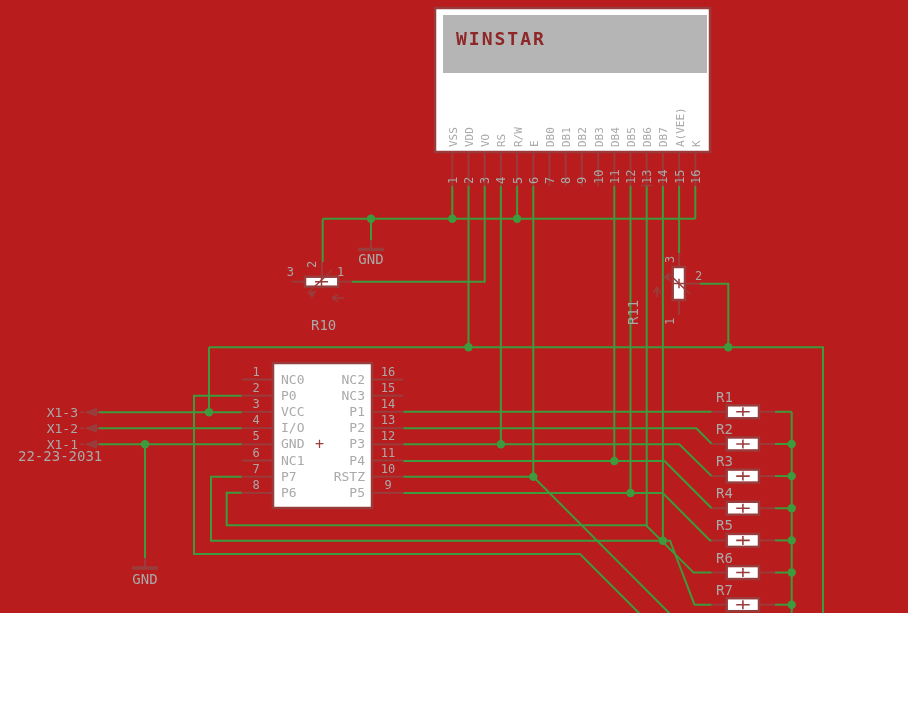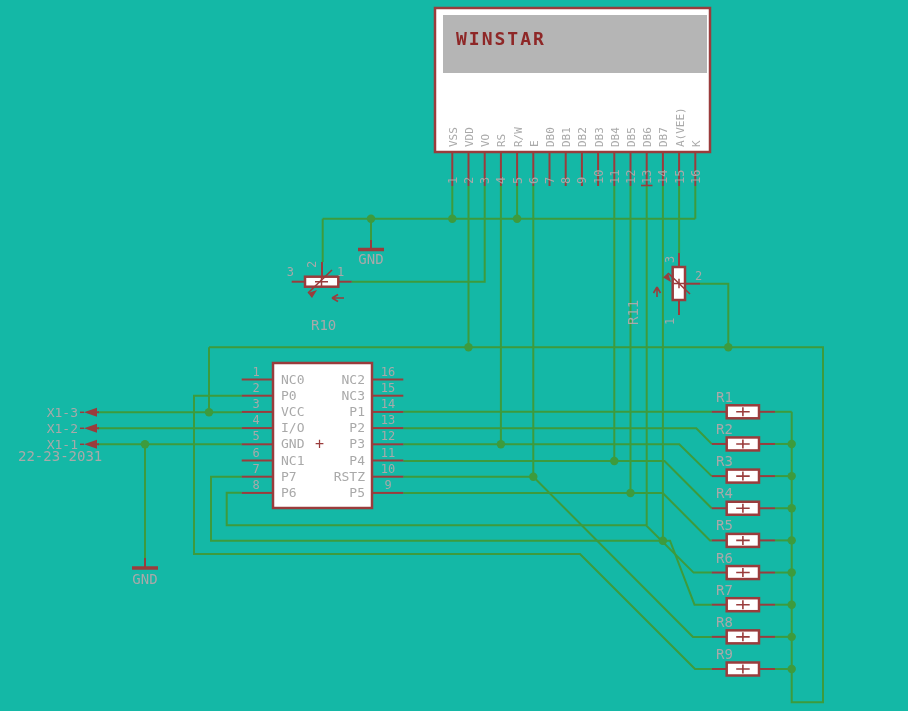--- a/index.html
+++ b/index.html
@@ -1,16 +1,16 @@
 <!DOCTYPE html>
 <html><head>
 <meta charset="utf-8">
 <style>
   html,body{margin:0;padding:0;background:#fff;}
-  .canvas{position:relative;width:908px;height:711px;background:#14b8a6;overflow:hidden;
+  .canvas{position:relative;width:908px;height:613px;background:#b91c1c;overflow:hidden;
           font-family:"DejaVu Sans Mono", monospace;}
   svg{display:block;}
   text{font-family:"DejaVu Sans Mono", monospace;}
 </style>
 </head>
 <body>
 
 <div class="canvas">
   <svg id="schematic" width="908" height="711" viewBox="0 0 908 711">
       <g stroke="#3d9b3d" stroke-width="2" fill="none">

